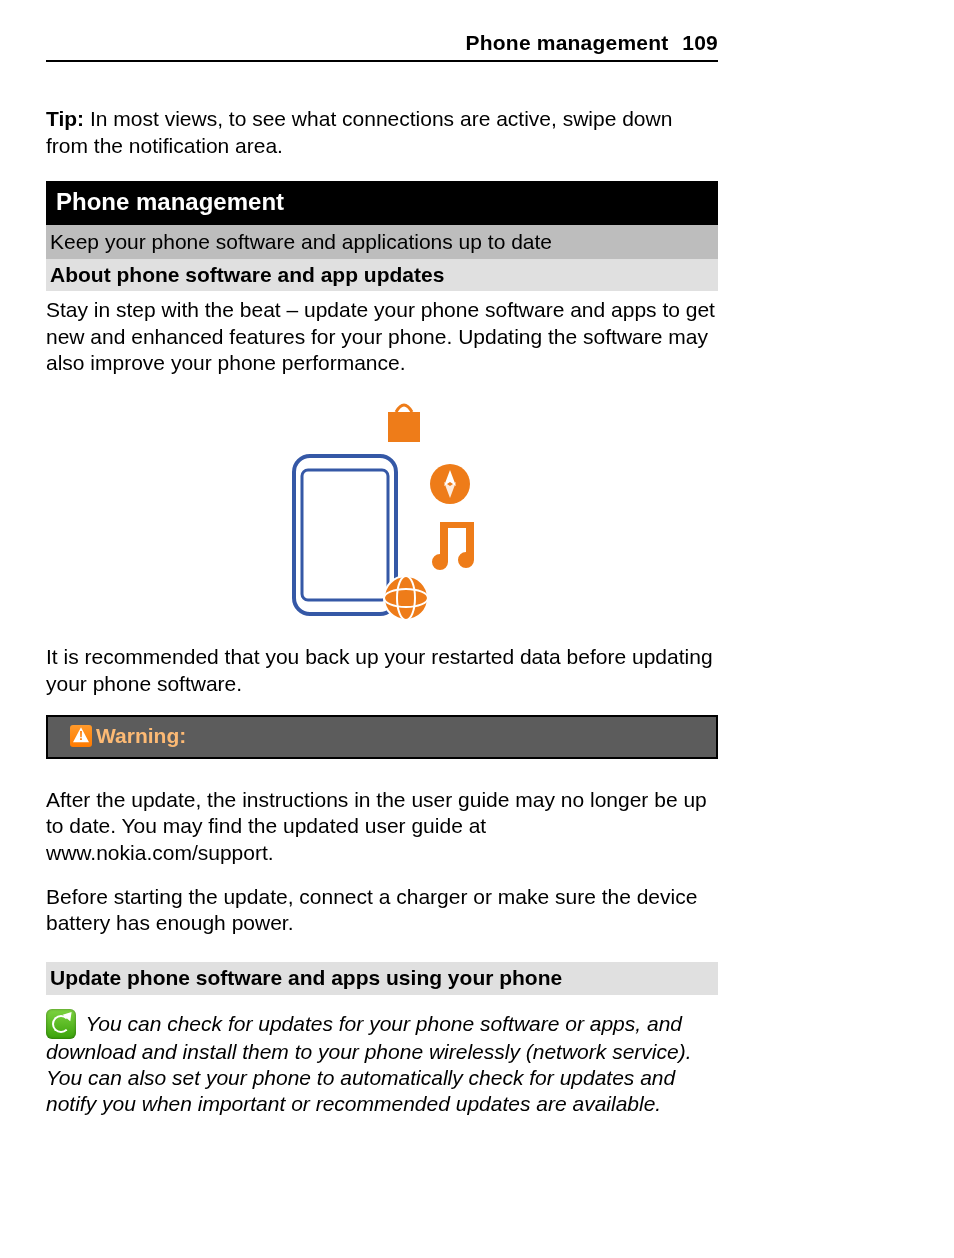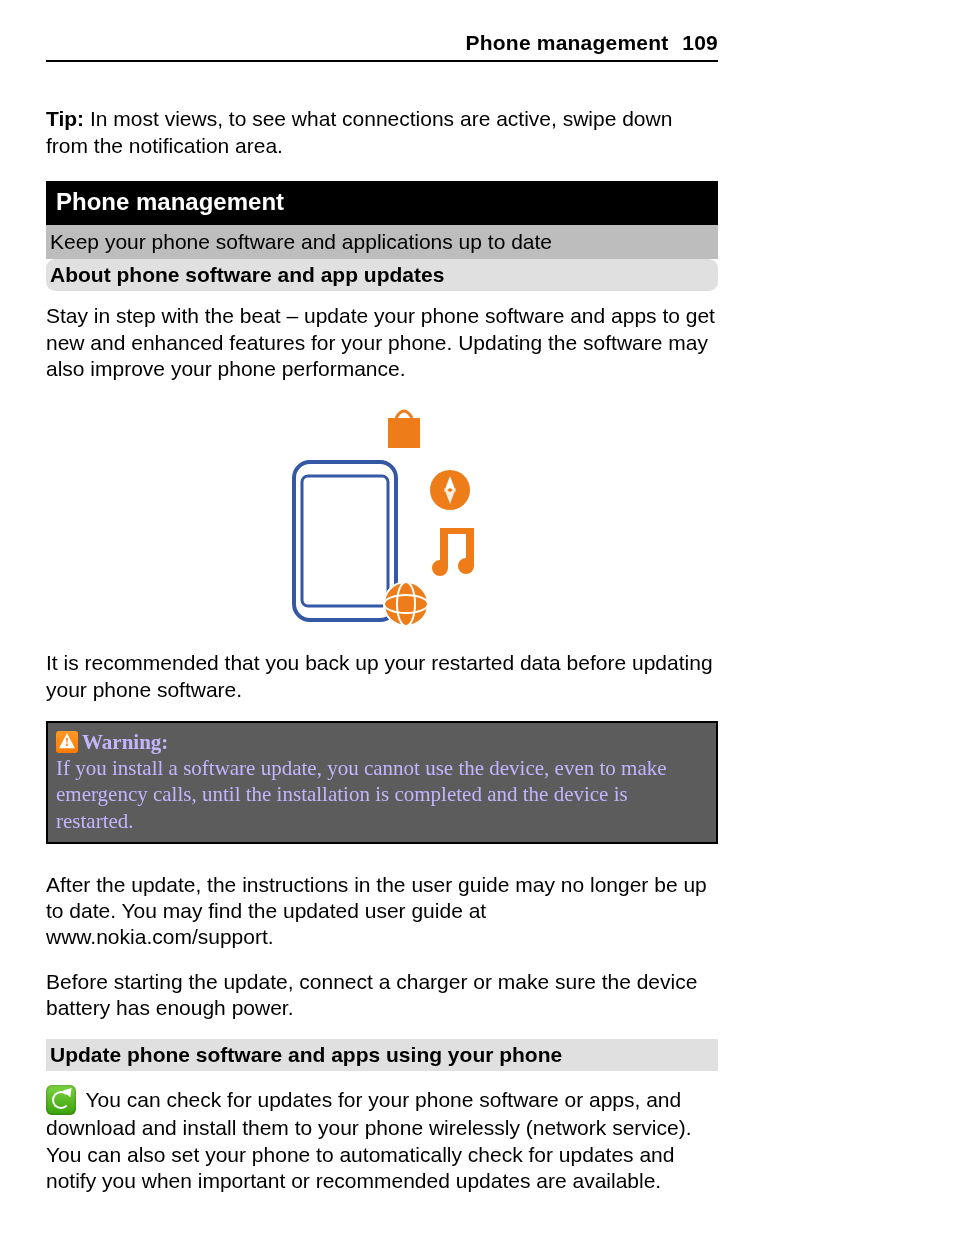--- a/index.html
+++ b/index.html
@@ -34,33 +34,31 @@
   }
   .gray-bar{
     background:#bdbdbd;
     font-weight:400;
     padding:4px 4px;
   }
   .sub-bar{
     background:#e0e0e0;
     font-weight:700;
     padding:3px 4px;
-    border-radius:9px;
   }
-  .para{margin:12px 0 18px 0;}
+  .para{margin:6px 0 18px 0;}
   .illus{
     margin:18px auto 14px auto;
     text-align:center;
   }
   .warn-box{
-    background:#5c5c5c;color:#c4b5fd;
+    background:#5c5c5c;color:#fdba74;
     border:2px solid #000;
-    padding:6px 6px 8px 8px;
+    padding:6px 6px 8px 22px;
     margin:12px 0 28px 0;
-    font-family:Liberation Serif, serif;
   }
   .warn-head{font-weight:700;display:flex;align-items:center;gap:4px;}
   .warn-icon{
     width:22px;height:22px;
     background:linear-gradient(#ff9a2b,#ff7a00);
     border-radius:3px;
     position:relative;
     display:inline-block;
   }
   .warn-icon::before{
@@ -102,23 +100,23 @@
     width:0;height:0;
     border-left:5px solid transparent;
     border-right:5px solid transparent;
     border-bottom:8px solid #fff;
     transform:rotate(40deg);
   }
   .sec-bar{
     background:#e0e0e0;
     font-weight:700;
     padding:3px 4px;
-    margin-top:18px;
+    margin-top:26px;
   }
-  .update-para{margin-top:14px;}
+  .update-para{margin-top:14px;font-style:italic;}
 </style>
 </head>
 <body>
 
 <div class="page">
 
   <div class="run-head">
     <span class="sec">Phone management</span><span>109</span>
   </div>
 
@@ -164,21 +162,20 @@
     </svg>
   </div>
 
   <div class="para">It is recommended that you back up your restarted data before updating your phone software.</div>
 
   <div class="warn-box">
     <div class="warn-head">
       <span class="warn-icon"></span>
       <span>Warning:</span>
     </div>
-    <div>If you install a software update, you cannot use the device, even to make emergency calls, until the installation is completed and the device is restarted.</div>
   </div>
 
   <div class="para">After the update, the instructions in the user guide may no longer be up to date. You may find the updated user guide at www.nokia.com/support.</div>
   <div class="para">Before starting the update, connect a charger or make sure the device battery has enough power.</div>
 
   <div class="sec-bar">Update phone software and apps using your phone</div>
 
   <div class="para update-para">
     <span class="update-icon"></span><span> You can check for updates for your phone software or apps, and download and install them to your phone wirelessly (network service). You can also set your phone to automatically check for updates and notify you when important or recommended updates are available.</span>
   </div>

